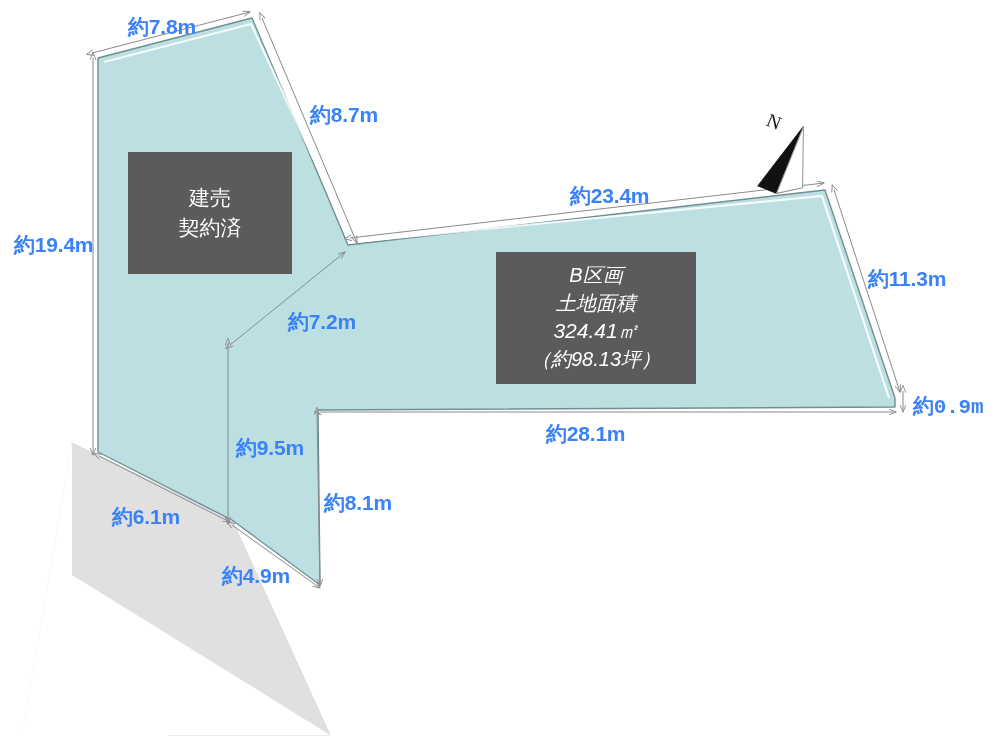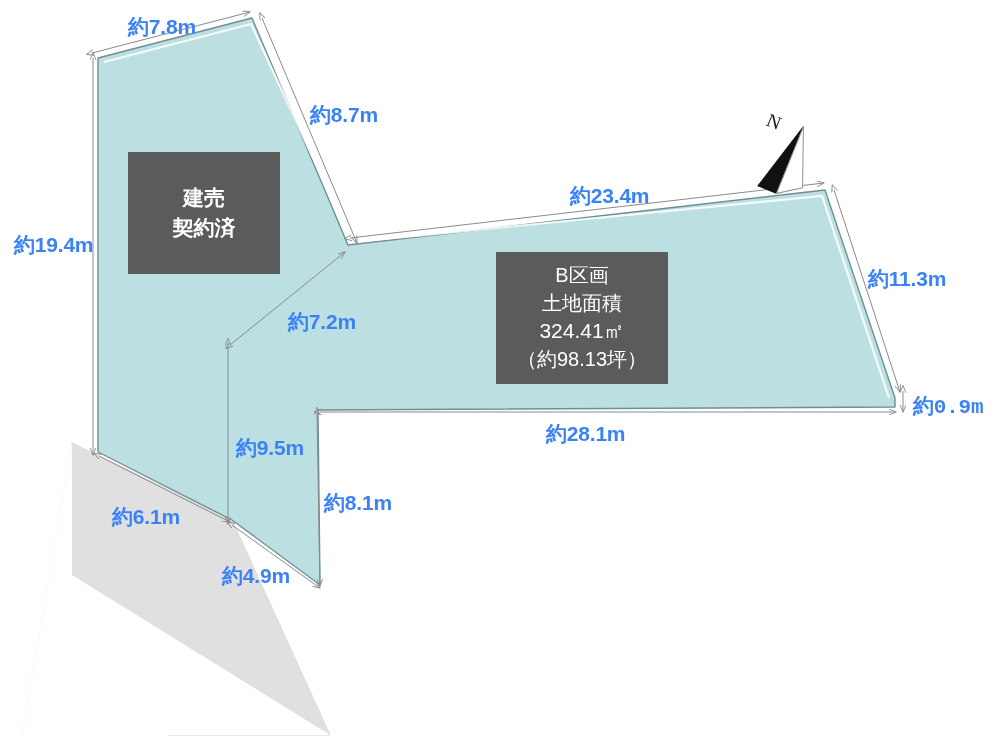--- a/index.html
+++ b/index.html
@@ -54,34 +54,35 @@
     display: flex;
     flex-direction: column;
     align-items: center;
     justify-content: center;
     font-family: "Liberation Sans", "DejaVu Sans", sans-serif;
     text-align: center;
   }
   #sold-box {
     left: 128px;
     top: 152px;
-    width: 152px;
+    width: 164px;
     height: 122px;
     font-size: 21px;
-    font-weight: 700;
+    font-weight: 400;
     line-height: 1.42;
   }
   #area-box {
     left: 496px;
     top: 252px;
-    width: 172px;
+    width: 200px;
     height: 132px;
     font-size: 20px;
     font-weight: 400;
     line-height: 1.38;
+    font-style: italic;
   }
   .info-line { display: block; }
   #area-box .big { font-size: 21px; }
   .north-letter {
     position: absolute;
     left: 767px;
     top: 111px;
     font-family: "Liberation Serif", "DejaVu Serif", serif;
     font-size: 19px;
     font-weight: 400;

